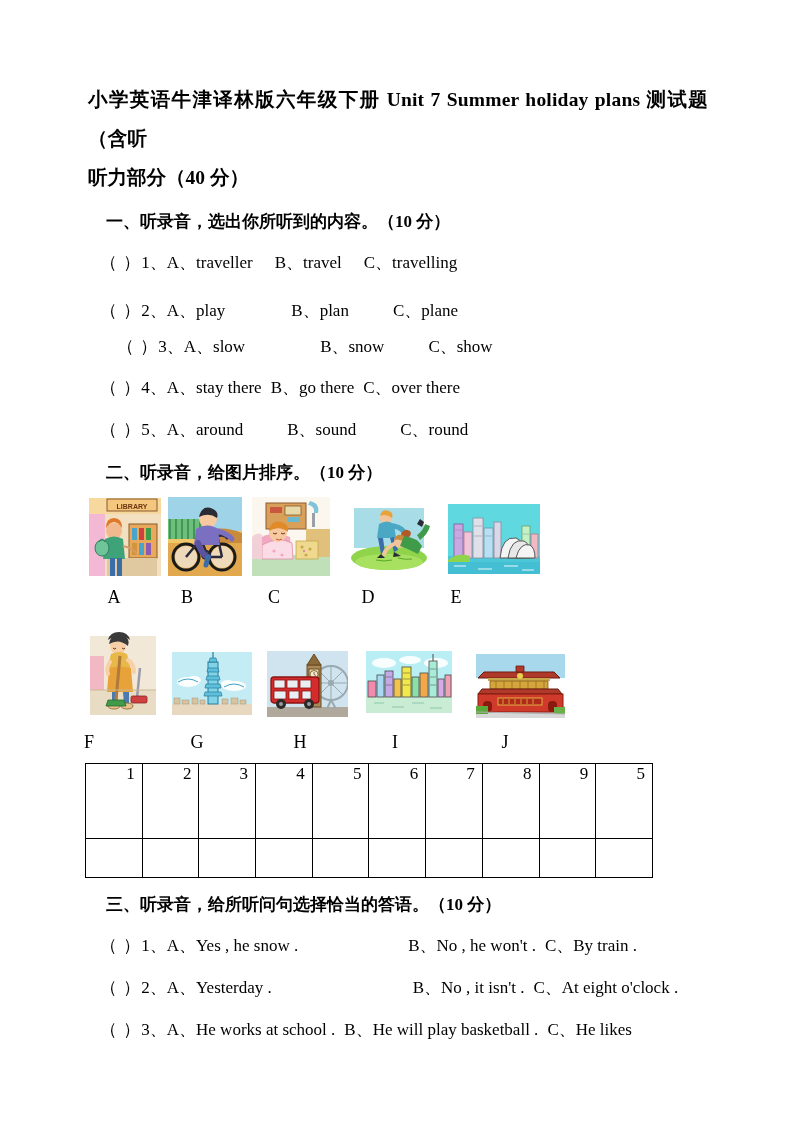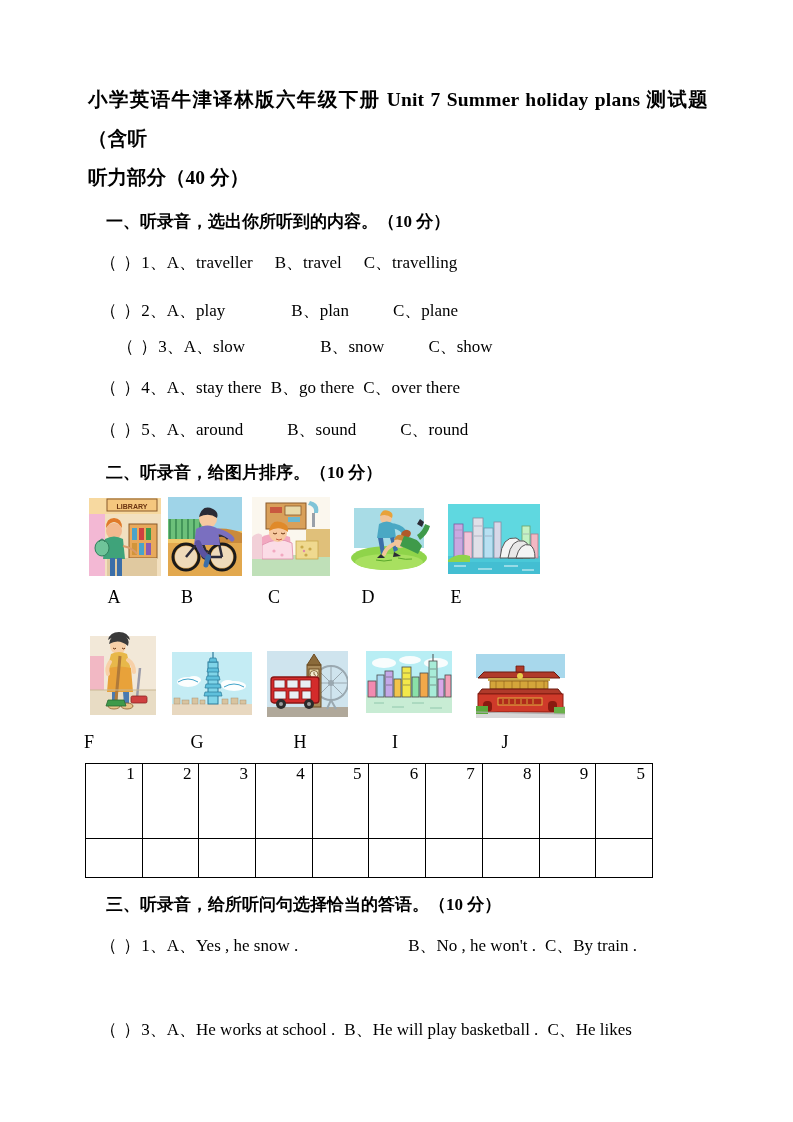--- a/index.html
+++ b/index.html
@@ -536,18 +536,21 @@
       </tr>
     </tbody>
   </table>
 
   <div class="section-head sec3-head">三、听录音，给所听问句选择恰当的答语。（10 分）</div>
 
   <div class="qline q31">
     <span class="brk">（ ）</span><span>1、</span><span class="opt">A、Yes , he snow .</span><span class="sp-xl"></span><span class="sp-l"></span><span class="opt">B、No , he won't .</span><span class="sp-s"></span><span class="opt">C、By train .</span>
   </div>
 
+  <div class="qline q32">
+    <span class="brk">（ ）</span><span>2、</span><span class="opt">A、Yesterday .</span><span class="sp-xl"></span><span class="sp-xl"></span><span class="sp-s"></span><span class="opt">B、No , it isn't .</span><span class="sp-s"></span><span class="opt">C、At eight o'clock .</span>
+  </div>
 
   <div class="qline q33">
     <span class="brk">（ ）</span><span>3、</span><span class="opt">A、He works at school .</span><span class="sp-s"></span><span class="opt">B、He will play basketball .</span><span class="sp-s"></span><span class="opt">C、He likes</span>
   </div>
 
 </div>
 
 </body></html>

